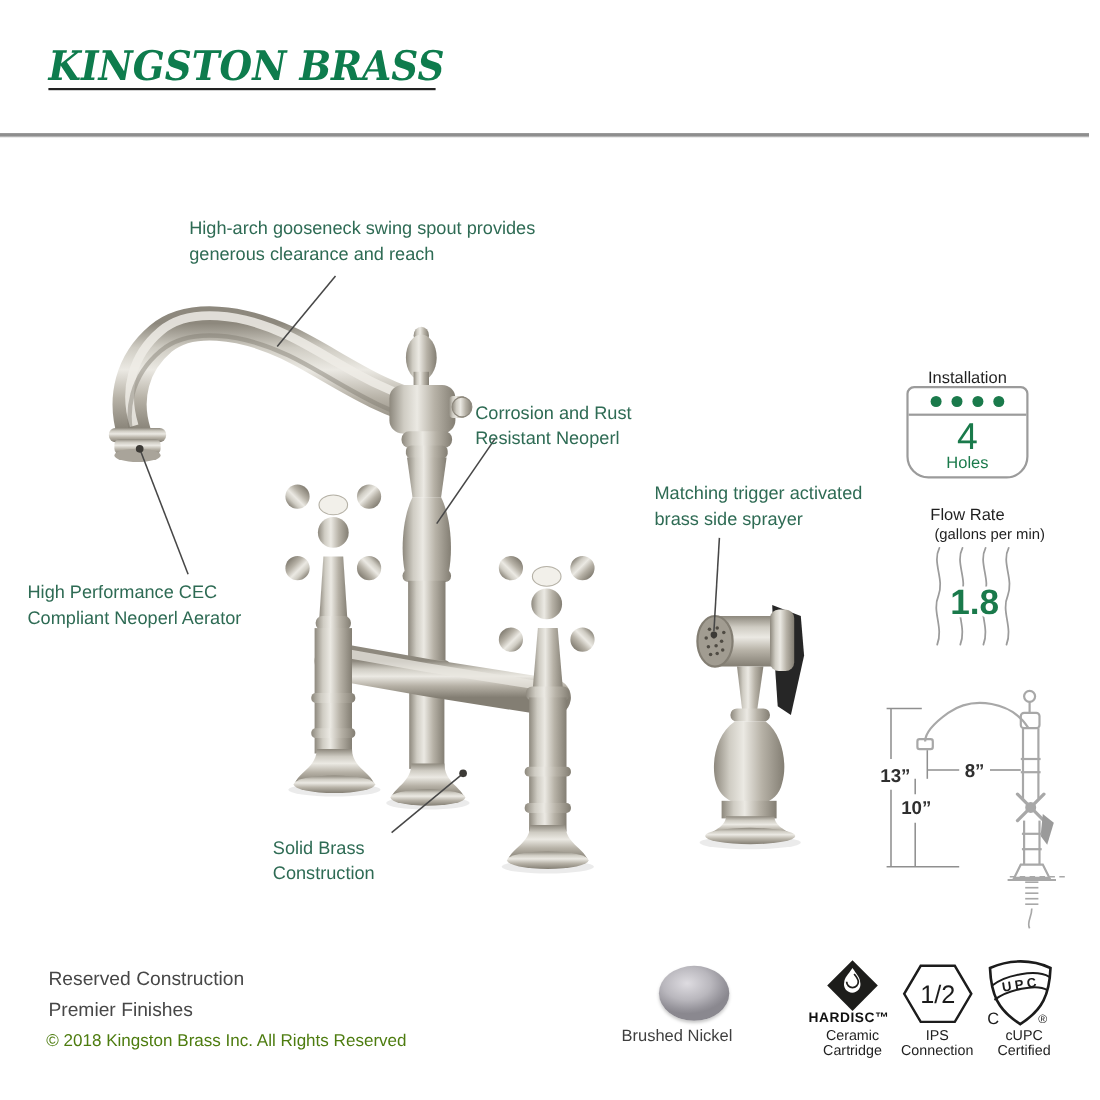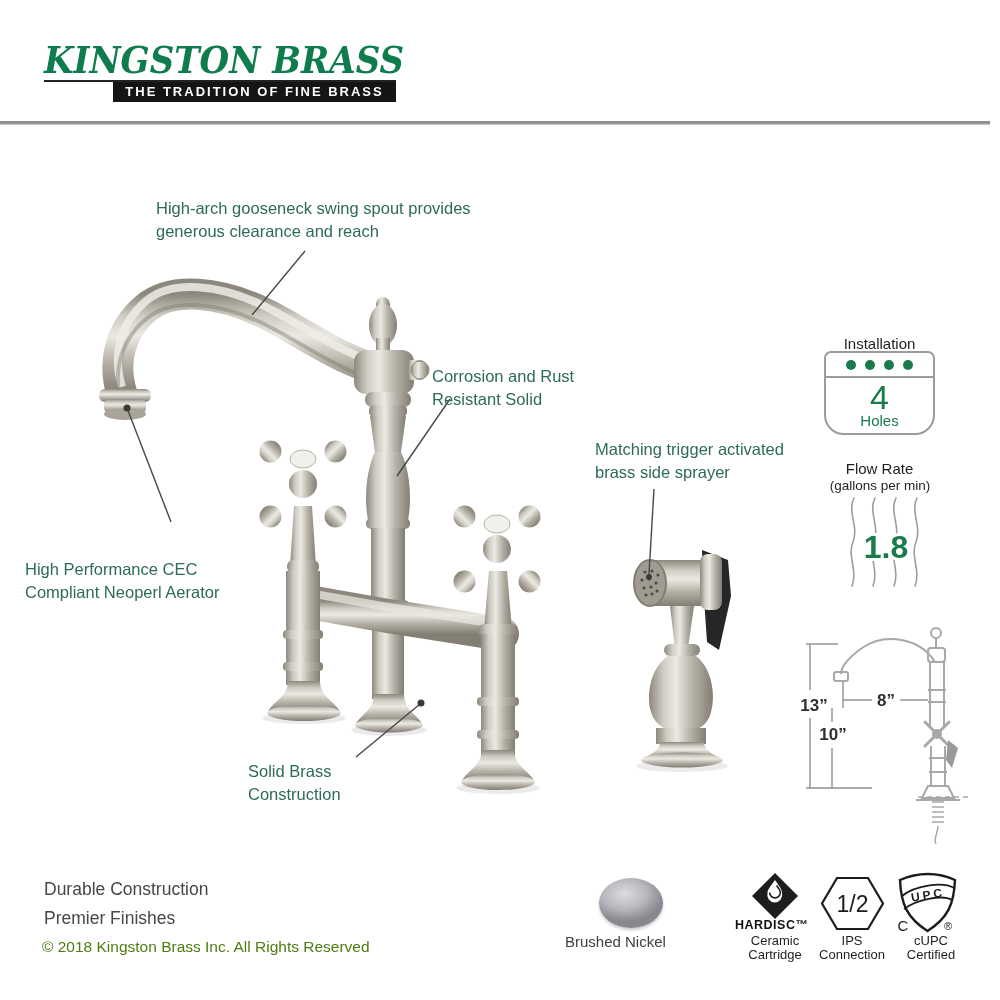--- a/index.html
+++ b/index.html
@@ -12,39 +12,39 @@
              font-size:37px;color:#0e7c4d;white-space:nowrap;transform:scaleX(.92);transform-origin:left top;}
   .logo-underline{left:44px;top:80px;width:352px;height:2px;background:#222;}
   .logo-banner{left:113px;top:82px;width:283px;height:20px;background:#151515;color:#fff;
                font-size:13px;font-weight:bold;letter-spacing:2px;text-align:center;line-height:20px;white-space:nowrap;}
   .top-rule{left:0;top:121px;width:1000px;height:4px;
             background:linear-gradient(#8e8e8e 55%,#d8d8d8);}
 
   
   .note{color:#2e6b54;font-size:16.5px;line-height:23px;white-space:nowrap;}
   .note span{display:block;}
-  .note-spout{left:156px;top:197px;}
+  .note-spout{left:172px;top:197px;}
   .note-finish{left:432px;top:365px;}
   .note-sprayer{left:595px;top:438px;}
-  .note-aerator{left:25px;top:528px;margin-top:30px;}
+  .note-aerator{left:25px;top:528px;}
   .note-brass{left:248px;top:760px;}
 
   
   .blk-title{color:#1f1f1f;font-size:15px;line-height:17px;text-align:center;}
   .inst-title{left:824px;top:315px;width:111px;margin-top:20px;}
   .inst-box{left:824px;top:351px;width:111px;height:84px;border:2px solid #9b9b9b;
             border-radius:7px 7px 20px 20px;background:#fff;box-sizing:border-box;}
   .inst-top{height:23px;border-bottom:2px solid #9b9b9b;display:flex;align-items:center;justify-content:center;gap:9px;}
   .inst-dot{width:10px;height:10px;border-radius:50%;background:#1a7a4b;}
   .inst-num{color:#1a7a4b;font-size:34px;line-height:34px;text-align:center;margin-top:2px;}
   .inst-holes{color:#1a7a4b;font-size:15px;text-align:center;margin-top:-2px;}
 
   
   .flow-title{left:824px;top:460px;width:111px;}
-  .flow-sub{left:810px;top:477px;width:140px;font-size:13.5px;}
+  .flow-sub{left:810px;top:477px;width:140px;font-size:13.5px;text-align:right;}
   .flow-svg{left:840px;top:496px;}
 
   
   .feat{left:44px;top:875px;color:#474747;font-size:17.5px;line-height:29px;}
   .feat span{display:block;}
   .copyright{left:42px;top:938px;color:#4d7c0f;font-size:15.5px;}
 
   
   .dome{left:599px;top:878px;width:64px;height:50px;border-radius:50%;
         background:radial-gradient(ellipse 62% 55% at 40% 32%,#dedce1,#b9b7bd 55%,#97959c 86%,#8a888f);
@@ -57,21 +57,20 @@
   .sub-ips{left:812px;top:934px;width:80px;}
   .sub-cupc{left:891px;top:934px;width:80px;}
 </style>
 </head>
 <body>
 
 <div class="page">
 
   <div class="abs logo-text">KINGSTON BRASS</div>
   <div class="abs logo-underline"></div>
-  <div class="abs logo-banner">THE TRADITION OF FINE BRASS</div>
   <div class="abs top-rule"></div>
 
   <svg class="abs" style="left:0;top:0" width="1000" height="1000" viewBox="0 0 1000 1000">
     <defs>
       <linearGradient id="gv" x1="0" y1="0" x2="1" y2="0">
         <stop offset="0" stop-color="#8d887d"></stop>
           <stop offset="0.22" stop-color="#cfccc3"></stop>
         <stop offset="0.42" stop-color="#ebe9e3"></stop>
           <stop offset="0.68" stop-color="#b7b2a7"></stop>
         <stop offset="1" stop-color="#837e73"></stop>
@@ -279,21 +278,21 @@
       </g>
     </g>
   </svg>
 
   <div class="abs note note-spout">
     <span>High-arch gooseneck swing spout provides</span>
     <span>generous clearance and reach</span>
   </div>
   <div class="abs note note-finish">
     <span>Corrosion and Rust</span>
-    <span>Resistant Solid</span>
+    <span>Resistant Neoperl</span>
   </div>
   <div class="abs note note-sprayer">
     <span>Matching trigger activated</span>
     <span>brass side sprayer</span>
   </div>
   <div class="abs note note-aerator">
     <span>High Performance CEC</span>
     <span>Compliant Neoperl Aerator</span>
   </div>
   <div class="abs note note-brass">
@@ -322,21 +321,21 @@
     <g fill="none" stroke="#9c9c9c" stroke-width="1.6" stroke-linecap="round">
       <path d="M 14 2 C 7 16 19 30 13 46 C 7 60 18 74 12 90"></path>
       <path d="M 35 2 C 28 16 40 30 34 46 C 28 60 39 74 33 90"></path>
       <path d="M 56 2 C 49 16 61 30 55 46 C 49 60 60 74 54 90"></path>
       <path d="M 77 2 C 70 16 82 30 76 46 C 70 60 81 74 75 90"></path>
     </g>
     <text x="46" y="62" text-anchor="middle" font-family="Liberation Sans, sans-serif" font-size="32" font-weight="bold" fill="#1a7a4b" stroke="#ffffff" stroke-width="6" paint-order="stroke">1.8</text>
   </svg>
 
   <div class="abs feat">
-    <span>Durable Construction</span>
+    <span>Reserved Construction</span>
     <span>Premier Finishes</span>
   </div>
   <div class="abs copyright">© 2018 Kingston Brass Inc. All Rights Reserved</div>
 
   <div class="abs dome"></div>
   <div class="abs badge-label lbl-finish">Brushed Nickel</div>
 
   <svg class="abs" style="left:735px;top:862px" width="80" height="62" viewBox="735 862 80 62">
     <polygon points="775,873 798,896 775,919 752,896" fill="#1d1d1b"></polygon>
     <path d="M 775 880 C 779 886 782 889 782 893 A 7.5 7.5 0 1 1 767.5 893 C 767.5 889 771 886 775 880 Z" fill="#ffffff"></path>

